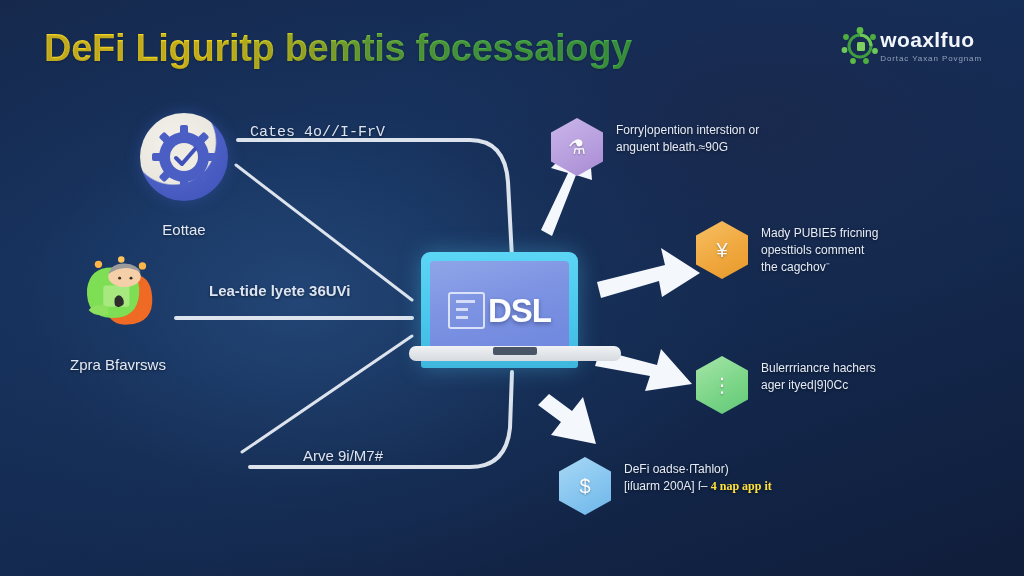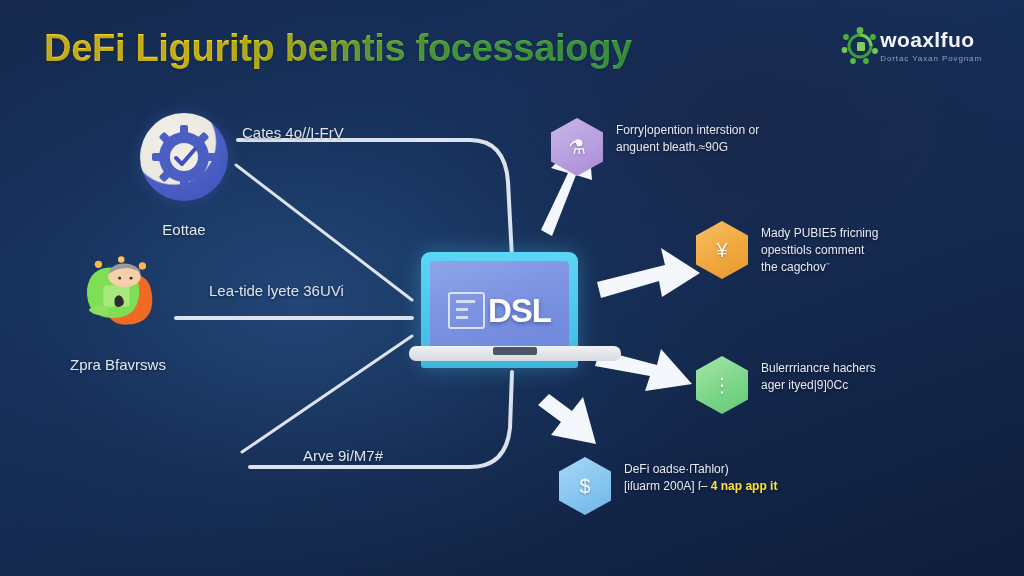--- a/index.html
+++ b/index.html
@@ -142,21 +142,21 @@
     display: flex; align-items: center; justify-content: center;
     font-size: 20px; color: #fbfcff;
     text-shadow: 0 1px 2px rgba(0,0,0,0.3);
     filter: drop-shadow(0 0 3px rgba(255,255,255,0.5));
   }
   .hex-purple { background: linear-gradient(150deg, #cbb6ea 0%, #b69ddd 60%, #a88ad3 100%); }
   .hex-orange { background: linear-gradient(150deg, #f7c063 0%, #efa63c 60%, #e79a2c 100%); }
   .hex-green  { background: linear-gradient(150deg, #a6e6a8 0%, #79d486 60%, #63c878 100%); }
   .hex-blue   { background: linear-gradient(150deg, #a8d8f5 0%, #84c4ef 60%, #6eb6e9 100%); }
   .rtext { font-size: 12px; line-height: 1.42; color: #e6ecf7; text-shadow: 0 1px 3px rgba(0,0,0,0.5); padding-top: 4px; }
-  .rtext .hl { color: #ffe23c; font-weight: bold; }
+  .rtext .hl { color: #ffe23c; font-weight: bold; font-family: Liberation Serif, serif; }
 </style>
 </head>
 <body>
 
 <div id="canvas">
 
   <div id="title">DeFi Liguritp bemtis focessaiogy</div>
 
   <div id="brand">
     <svg id="brand-mark" viewBox="0 0 40 40">
@@ -220,42 +220,42 @@
             <rect x="4" y="32" width="12" height="8" rx="2" transform="rotate(45 36 36)"></rect>
             <rect x="56" y="32" width="12" height="8" rx="2" transform="rotate(45 36 36)"></rect>
           </g>
         </g>
         <circle cx="36" cy="36" r="14" fill="#eeecE3"></circle>
         <path d="M28 37 l6 6 l13 -15" stroke="#3f51b8" stroke-width="4" fill="none" stroke-linecap="round" stroke-linejoin="round"></path>
       </svg>
     </div>
     <div class="caption">Eottae</div>
   </div>
-  <div class="link-label" style="left:242px; top:124px;">Cates 4o//I-FrV</div>
+  <div class="link-label" style="left:250px; top:124px;font-family:Liberation Mono, monospace;">Cates 4o//I-FrV</div>
 
   <div class="lnode" style="left:33px; top:248px;">
     <div class="badge badge-blob">
       <svg width="108" height="96" viewBox="0 0 108 96">
         <circle cx="30" cy="14" r="4.5" fill="#ffb547"></circle>
         <circle cx="58" cy="8" r="4" fill="#ffc45e"></circle>
         <circle cx="84" cy="16" r="4.5" fill="#ffb547"></circle>
         <path d="M62 26 q32 -4 34 28 q2 32 -30 34 q-26 2 -28 -28 z" fill="#ef6a25"></path>
         <path d="M16 44 q4 -28 34 -26 q32 2 30 32 q-2 30 -34 30 q-32 -2 -30 -36 z" fill="#7ede54"></path>
         <rect x="36" y="40" width="32" height="26" rx="3" fill="#a8e97f"></rect>
         <path d="M42 76 q-18 2 -24 -6 q10 -10 24 -4 z" fill="#8ee05f"></path>
         <ellipse cx="62" cy="29" rx="20" ry="13" fill="#f4cfa8"></ellipse>
         <path d="M42 26 q20 -14 40 -2 q-4 -10 -20 -11 q-16 -1 -20 13 z" fill="#9b9b9b"></path>
         <circle cx="56" cy="31" r="1.8" fill="#3a2a1e"></circle>
         <circle cx="70" cy="31" r="1.8" fill="#3a2a1e"></circle>
         <path d="M50 56 q5 -8 10 0 q4 8 -4 10 q-8 2 -6 -10 z" fill="#2d2d2d"></path>
       </svg>
     </div>
     <div class="caption">Zpra Bfavrsws</div>
   </div>
-  <div class="link-label" style="left:209px; top:282px;">Lea-tide lyete 36UVi</div>
+  <div class="link-label" style="left:209px; top:282px;font-weight:bold;">Lea-tide lyete 36UVi</div>
 
   <div class="link-label" style="left:303px; top:447px;">Arve 9i/M7#</div>
 
   <div class="rnode" style="left:551px; top:118px;">
     <div class="hex hex-purple">⚗</div>
     <div class="rtext">
       <div>Forry|opention interstion or</div>
       <div>anguent bleath.≈90G</div>
     </div>
   </div>

